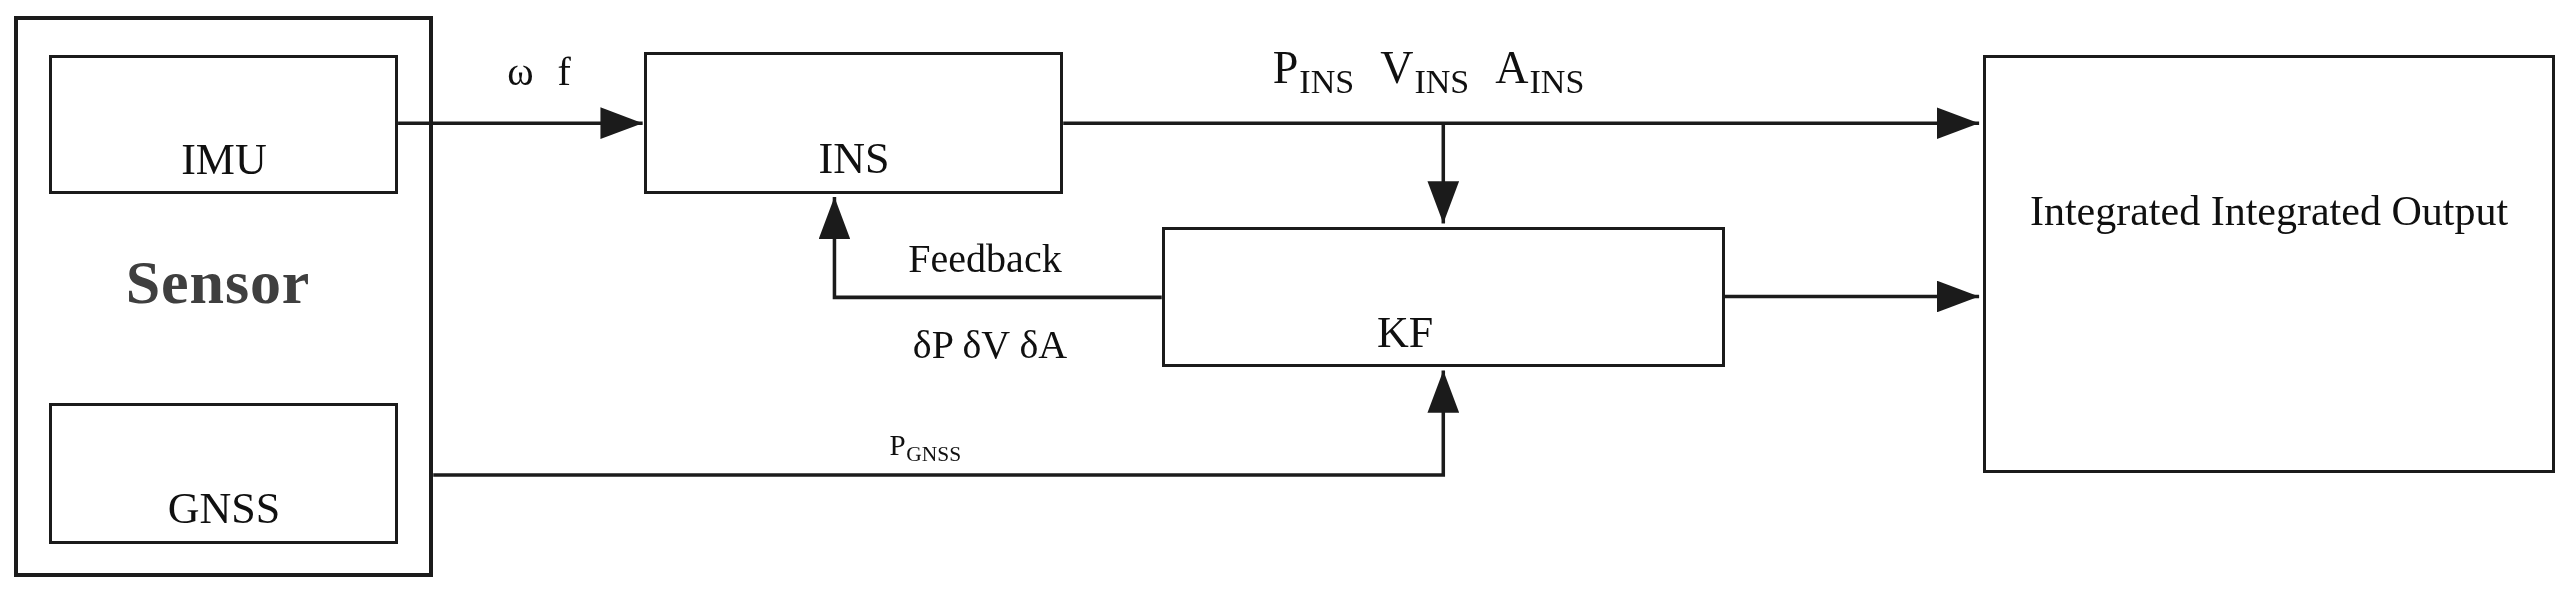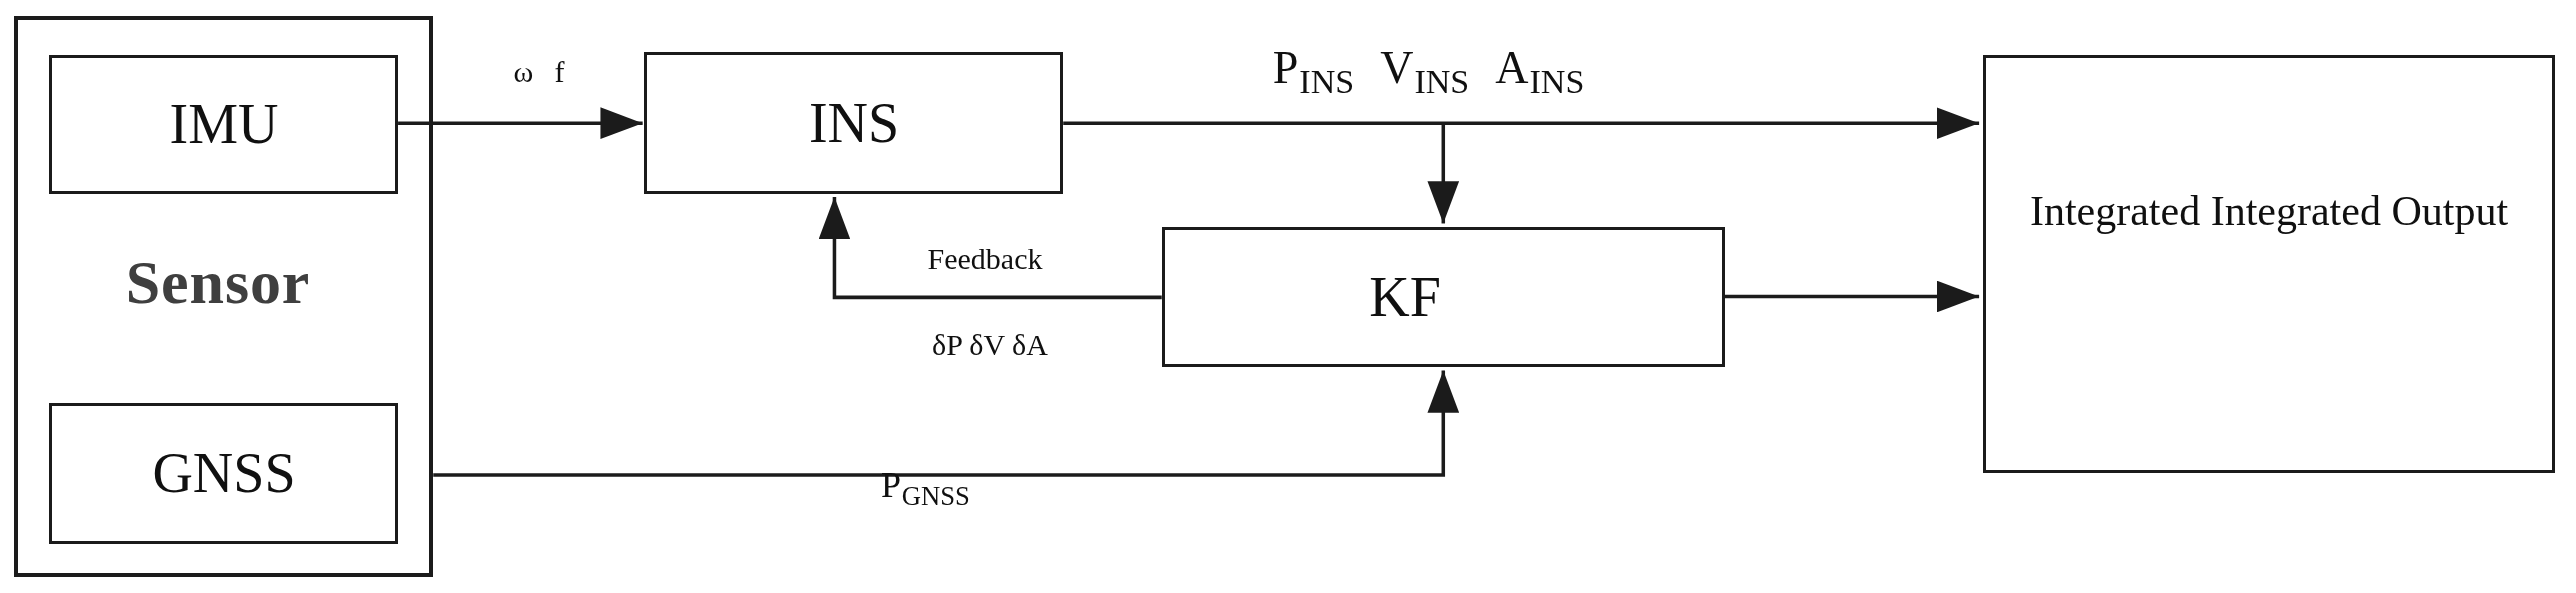--- a/index.html
+++ b/index.html
@@ -25,40 +25,40 @@
     border:3.5px solid var(--line);
     background:var(--bg);
   }
   .box.outer{border-width:4.4px;background:transparent;}
   .lbl{
     position:absolute;
     transform:translate(-50%,-50%);
     white-space:nowrap;
     line-height:1.15;
   }
-  .box-label{font-size:56px;}
+  .box-label{font-size:44px;margin-top:36px;}
   .sensor-label{
     font-size:62px;
     font-weight:bold;
     color:var(--sensor-text);
     letter-spacing:0.9px;
   }
-  .edge-label{font-size:30px;}
+  .edge-label{font-size:40px;}
   .imu-signals{word-spacing:14px;}
   .subbed sub{
     font-size:74%;
     line-height:1;
     vertical-align:baseline;
     position:relative;
     top:.30em;
     left:.03em;
   }
   .sig-row{display:flex;gap:27px;}
   .sig-row .subbed{font-size:46px;}
-  .pgnss{font-size:36px;margin-top:40px;}
+  .pgnss{font-size:29px;}
   .out-text{font-size:42px;}
 </style>
 </head>
 <body>
 
 <div class="stage">
 
   <svg class="wires" viewBox="0 0 2927 674" aria-hidden="true">
     <defs>
       <marker id="arrow" viewBox="0 0 12 9" refX="12" refY="4.5" markerWidth="12" markerHeight="9" orient="auto">

